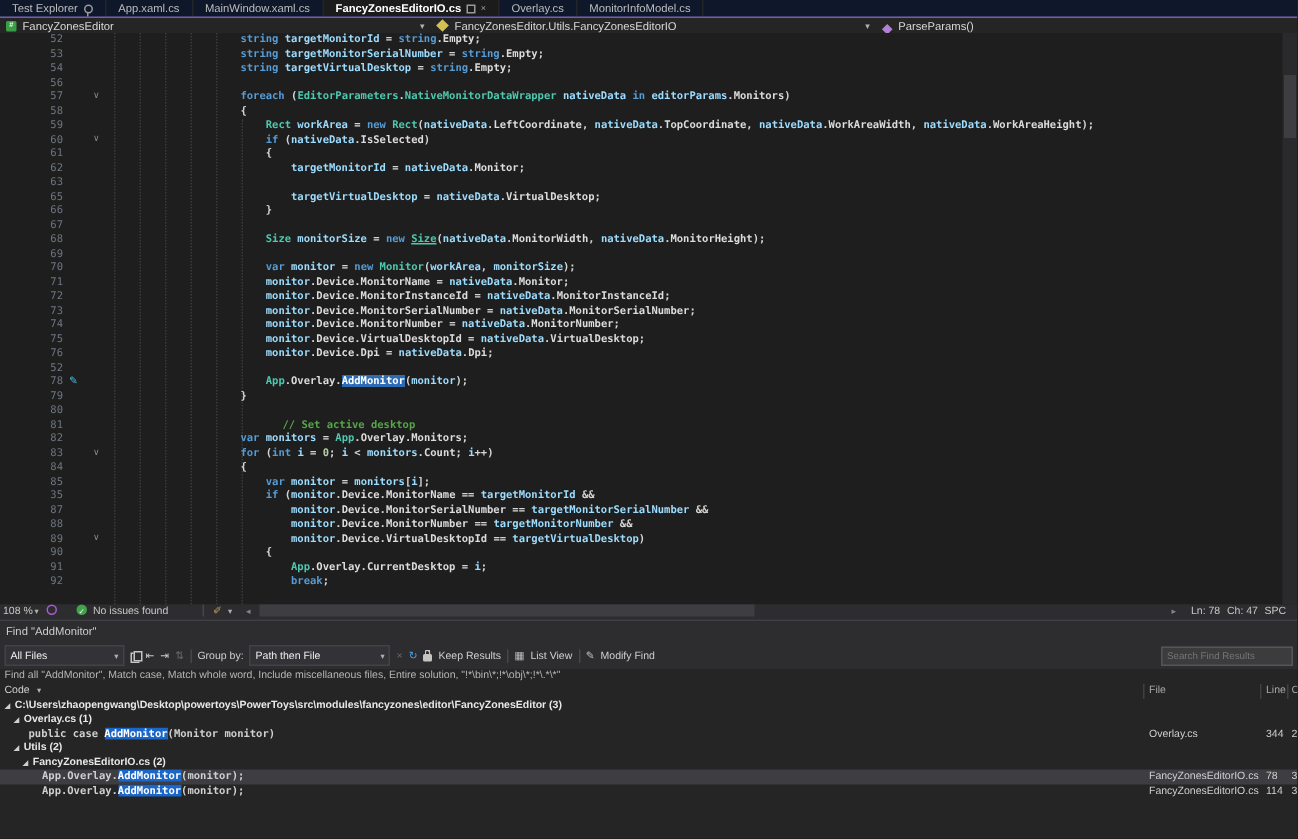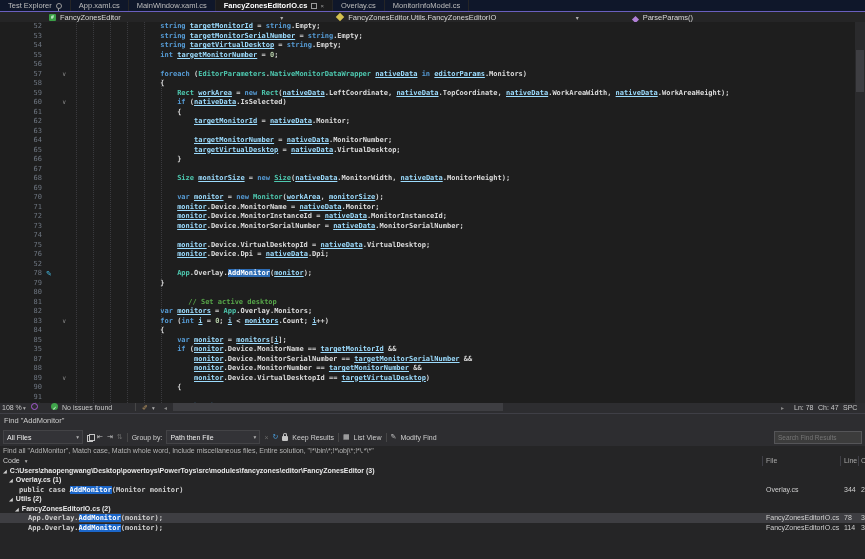--- a/index.html
+++ b/index.html
@@ -12,42 +12,42 @@
   .tab{display:flex;align-items:center;padding:0 8px;color:#bdbdbd;border-right:1px solid #252526;white-space:nowrap;}
   .tab.active{background:#1b1b1c;color:#ffffff;font-weight:bold;}
   .tab .aux{margin-left:4px;color:#9a9a9a;font-weight:normal;font-size:6px;display:flex;align-items:center;gap:3px;}
   .pinicon{display:inline-block;width:4px;height:4px;border:1px solid #9a9a9a;border-radius:50%;margin-left:4px;position:relative;}
   .pinicon::after{content:"";position:absolute;left:1px;top:4px;width:1px;height:3px;background:#9a9a9a;}
   .promote{display:inline-block;width:4px;height:4px;border:1px solid #9a9a9a;}
   .navline{position:absolute;top:11px;left:0;right:0;height:1px;background:#6a5fbe;}
 
   
   .navbar{position:absolute;top:12px;left:0;right:0;height:10px;background:#252526;display:flex;font-size:7.5px;}
-  .navdd{display:flex;align-items:center;padding:0 4px;color:#d8d8d8;white-space:nowrap;overflow:hidden;margin-left:45px;}
+  .navdd{display:flex;align-items:center;padding:0 4px;color:#d8d8d8;white-space:nowrap;overflow:hidden;}
   .navdd .caret{margin-left:auto;color:#b0b0b0;font-size:6px;padding-left:4px;}
   .nd1{width:287px;}.nd2{width:297px;}.nd3{width:281px;align-items:flex-end;}
   .ic-proj{display:inline-block;width:7px;height:7px;background:#3a9e46;border-radius:1px;margin-right:4px;
            color:#eaffea;font-size:5px;line-height:7px;text-align:center;font-weight:bold;}
   .ic-class{display:inline-block;width:6px;height:6px;background:#d4c14f;transform:rotate(45deg);margin:0 5px 0 1px;}
   .ic-method{display:inline-block;width:5px;height:5px;background:#b180d7;transform:rotate(45deg);margin:0 5px 0 1px;}
 
   
   .editor{position:absolute;top:22px;left:0;right:0;height:381px;background:#1e1e1e;overflow:hidden;}
   .guide{position:absolute;top:0;bottom:0;width:0;border-left:1px dotted #3a3a3e;}
   .ed-row{position:relative;height:9.5px;line-height:9.5px;white-space:nowrap;}
   .ed-ln{position:absolute;left:0;width:42px;text-align:right;color:#6e7681;
          font-family:"DejaVu Sans Mono",monospace;font-size:7px;}
   .ed-pen{position:absolute;left:46px;color:#45c1ea;font-size:7px;}
   .ed-fold{position:absolute;left:62px;color:#8a8a8a;font-size:6px;line-height:9.5px;}
   .ed-code{position:absolute;left:76px;font-family:"DejaVu Sans Mono",monospace;font-size:7px;
            font-weight:600;white-space:pre;color:#dcdcdc;}
   .tk-kw{color:#569cd6;}
   .tk-type{color:#4ec9b0;}
   .tk-u{text-decoration:underline;}
-  .tk-var{color:#9cdcfe;text-decoration:underline;}
+  .tk-var{color:#9cdcfe;}
   .tk-mem{color:#dcdcdc;}
   .tk-txt{color:#d4d4d4;}
   .tk-com{color:#57a64a;margin-left:28px;}
   .tk-num{color:#b5cea8;}
   .tk-sel{color:#ffffff;background:#2d6cb4;}
   .vscroll{position:absolute;top:0;right:0;bottom:0;width:10px;background:#2a2a2c;}
   .vthumb{position:absolute;left:1px;right:1px;top:28px;height:42px;background:#3e3e42;}
 
   
   .edbar{position:absolute;top:403px;left:0;right:0;height:10px;background:#2d2d30;font-size:7px;color:#c8c8c8;}
@@ -158,24 +158,20 @@
         </div>
         <div class="ed-row">
           <span class="ed-ln">53</span>
           <span class="ed-code">                    <span class="tk-kw">string</span><span class="tk-txt"> </span><span class="tk-var">targetMonitorSerialNumber</span><span class="tk-txt"> = </span><span class="tk-kw">string</span><span class="tk-txt">.</span><span class="tk-mem">Empty</span><span class="tk-txt">;</span></span>
         </div>
         <div class="ed-row">
           <span class="ed-ln">54</span>
           <span class="ed-code">                    <span class="tk-kw">string</span><span class="tk-txt"> </span><span class="tk-var">targetVirtualDesktop</span><span class="tk-txt"> = </span><span class="tk-kw">string</span><span class="tk-txt">.</span><span class="tk-mem">Empty</span><span class="tk-txt">;</span></span>
         </div>
         <div class="ed-row">
-          <span class="ed-ln">55</span>
-          <span class="ed-code">                    <span class="tk-kw">int</span><span class="tk-txt"> </span><span class="tk-var">targetMonitorNumber</span><span class="tk-txt"> = </span><span class="tk-num">0</span><span class="tk-txt">;</span></span>
-        </div>
-        <div class="ed-row">
           <span class="ed-ln">56</span>
           <span class="ed-code"></span>
         </div>
         <div class="ed-row">
           <span class="ed-ln">57</span>
           <span class="ed-fold">∨</span>
           <span class="ed-code">                    <span class="tk-kw">foreach</span><span class="tk-txt"> (</span><span class="tk-type">EditorParameters</span><span class="tk-txt">.</span><span class="tk-type">NativeMonitorDataWrapper</span><span class="tk-txt"> </span><span class="tk-var">nativeData</span><span class="tk-txt"> </span><span class="tk-kw">in</span><span class="tk-txt"> </span><span class="tk-var">editorParams</span><span class="tk-txt">.</span><span class="tk-mem">Monitors</span><span class="tk-txt">)</span></span>
         </div>
         <div class="ed-row">
           <span class="ed-ln">58</span>
@@ -195,24 +191,20 @@
           <span class="ed-code">                        <span class="tk-txt">{</span></span>
         </div>
         <div class="ed-row">
           <span class="ed-ln">62</span>
           <span class="ed-code">                            <span class="tk-var">targetMonitorId</span><span class="tk-txt"> = </span><span class="tk-var">nativeData</span><span class="tk-txt">.</span><span class="tk-mem">Monitor</span><span class="tk-txt">;</span></span>
         </div>
         <div class="ed-row">
           <span class="ed-ln">63</span>
         </div>
         <div class="ed-row">
-          <span class="ed-ln">64</span>
-          <span class="ed-code">                            <span class="tk-var">targetMonitorNumber</span><span class="tk-txt"> = </span><span class="tk-var">nativeData</span><span class="tk-txt">.</span><span class="tk-mem">MonitorNumber</span><span class="tk-txt">;</span></span>
-        </div>
-        <div class="ed-row">
           <span class="ed-ln">65</span>
           <span class="ed-code">                            <span class="tk-var">targetVirtualDesktop</span><span class="tk-txt"> = </span><span class="tk-var">nativeData</span><span class="tk-txt">.</span><span class="tk-mem">VirtualDesktop</span><span class="tk-txt">;</span></span>
         </div>
         <div class="ed-row">
           <span class="ed-ln">66</span>
           <span class="ed-code">                        <span class="tk-txt">}</span></span>
         </div>
         <div class="ed-row">
           <span class="ed-ln">67</span>
           <span class="ed-code"></span>
@@ -236,20 +228,21 @@
         <div class="ed-row">
           <span class="ed-ln">72</span>
           <span class="ed-code">                        <span class="tk-var">monitor</span><span class="tk-txt">.</span><span class="tk-mem">Device</span><span class="tk-txt">.</span><span class="tk-mem">MonitorInstanceId</span><span class="tk-txt"> = </span><span class="tk-var">nativeData</span><span class="tk-txt">.</span><span class="tk-mem">MonitorInstanceId</span><span class="tk-txt">;</span></span>
         </div>
         <div class="ed-row">
           <span class="ed-ln">73</span>
           <span class="ed-code">                        <span class="tk-var">monitor</span><span class="tk-txt">.</span><span class="tk-mem">Device</span><span class="tk-txt">.</span><span class="tk-mem">MonitorSerialNumber</span><span class="tk-txt"> = </span><span class="tk-var">nativeData</span><span class="tk-txt">.</span><span class="tk-mem">MonitorSerialNumber</span><span class="tk-txt">;</span></span>
         </div>
         <div class="ed-row">
           <span class="ed-ln">74</span>
+          <span class="ed-code">                        <span class="tk-var">monitor</span><span class="tk-txt">.</span><span class="tk-mem">Device</span><span class="tk-txt">.</span><span class="tk-mem">MonitorNumber</span><span class="tk-txt"> = </span><span class="tk-var">nativeData</span><span class="tk-txt">.</span><span class="tk-mem">MonitorNumber</span><span class="tk-txt">;</span></span>
         </div>
         <div class="ed-row">
           <span class="ed-ln">75</span>
           <span class="ed-code">                        <span class="tk-var">monitor</span><span class="tk-txt">.</span><span class="tk-mem">Device</span><span class="tk-txt">.</span><span class="tk-mem">VirtualDesktopId</span><span class="tk-txt"> = </span><span class="tk-var">nativeData</span><span class="tk-txt">.</span><span class="tk-mem">VirtualDesktop</span><span class="tk-txt">;</span></span>
         </div>
         <div class="ed-row">
           <span class="ed-ln">76</span>
           <span class="ed-code">                        <span class="tk-var">monitor</span><span class="tk-txt">.</span><span class="tk-mem">Device</span><span class="tk-txt">.</span><span class="tk-mem">Dpi</span><span class="tk-txt"> = </span><span class="tk-var">nativeData</span><span class="tk-txt">.</span><span class="tk-mem">Dpi</span><span class="tk-txt">;</span></span>
         </div>
         <div class="ed-row">
@@ -306,20 +299,21 @@
           <span class="ed-ln">89</span>
           <span class="ed-fold">∨</span>
           <span class="ed-code">                            <span class="tk-var">monitor</span><span class="tk-txt">.</span><span class="tk-mem">Device</span><span class="tk-txt">.</span><span class="tk-mem">VirtualDesktopId</span><span class="tk-txt"> == </span><span class="tk-var">targetVirtualDesktop</span><span class="tk-txt">)</span></span>
         </div>
         <div class="ed-row">
           <span class="ed-ln">90</span>
           <span class="ed-code">                        <span class="tk-txt">{</span></span>
         </div>
         <div class="ed-row">
           <span class="ed-ln">91</span>
+          <span class="ed-code">                            <span class="tk-type">App</span><span class="tk-txt">.</span><span class="tk-mem">Overlay</span><span class="tk-txt">.</span><span class="tk-mem">CurrentDesktop</span><span class="tk-txt"> = </span><span class="tk-var">i</span><span class="tk-txt">;</span></span>
         </div>
         <div class="ed-row">
           <span class="ed-ln">92</span>
           <span class="ed-code">                            <span class="tk-kw">break</span><span class="tk-txt">;</span></span>
         </div>
       </div>
     <div class="vscroll">
       <div class="vthumb"></div>
     </div>
   </div>

